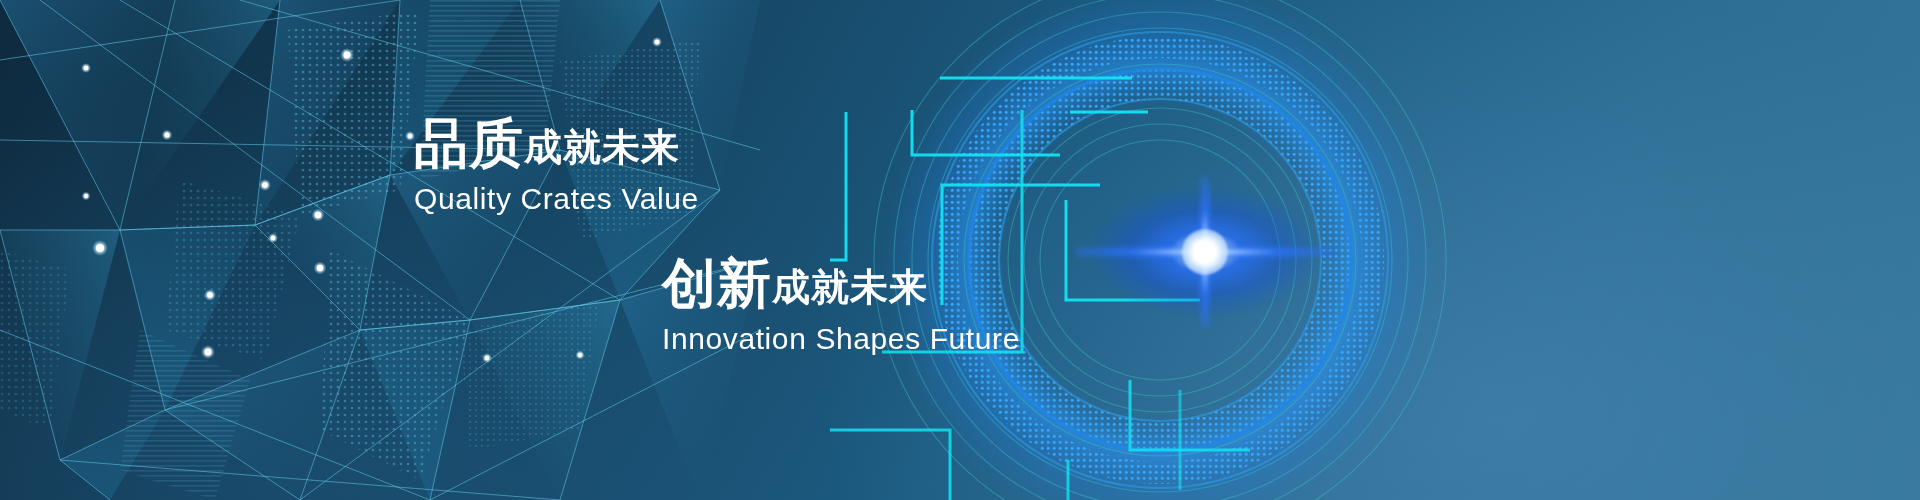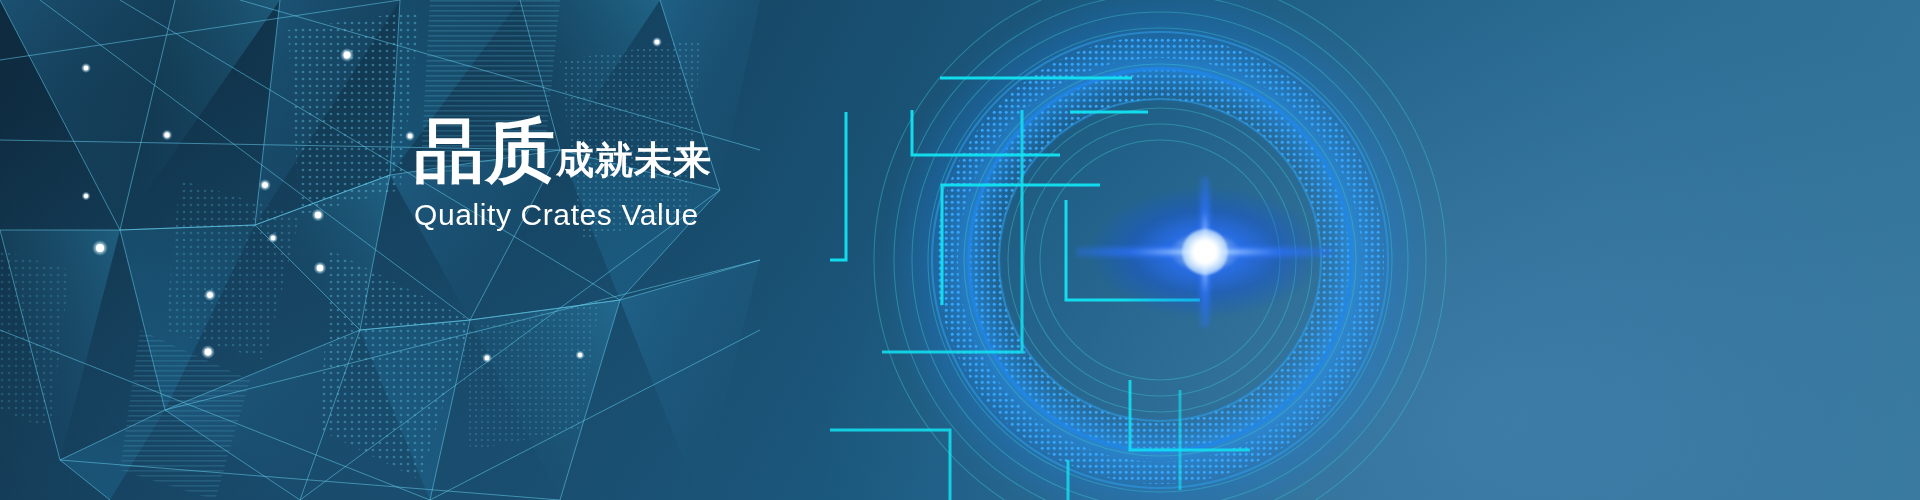--- a/index.html
+++ b/index.html
@@ -55,21 +55,21 @@
     position:absolute;left:50%;top:50%;transform:translate(-50%,-50%);
     width:46px;height:46px;border-radius:50%;
     background:radial-gradient(circle,#ffffff 0%,#ffffff 34%,rgba(215,236,255,.85) 55%,rgba(70,140,255,0) 100%);
     filter:blur(1px);
   }
 
   
   .slogan{position:absolute;color:#ffffff;}
   .cn{white-space:nowrap;line-height:1;}
   .cn .big{
-    font-size:70px;font-weight:700;letter-spacing:1px;
+    font-size:54px;font-weight:700;letter-spacing:1px;
     font-family:"Liberation Sans","DejaVu Sans",sans-serif;
   }
   .cn .small{
     font-size:38px;font-weight:700;letter-spacing:1px;
     position:relative;top:-2px;
   }
   .en{
     font-size:30px;font-weight:400;letter-spacing:.6px;
     margin-top:12px;white-space:nowrap;
   }
@@ -275,14 +275,20 @@
     <div class="flare-core"></div>
   </div>
 
   <div class="slogan" id="slogan1">
     <div class="cn">
       <span class="big">品质</span><span class="small">成就未来</span>
     </div>
     <div class="en">Quality Crates Value</div>
   </div>
 
+  <div class="slogan" id="slogan2">
+    <div class="cn">
+      <span class="big">创新</span><span class="small">成就未来</span>
+    </div>
+    <div class="en">Innovation Shapes Future</div>
+  </div>
 
 </div>
 
 </body></html>

